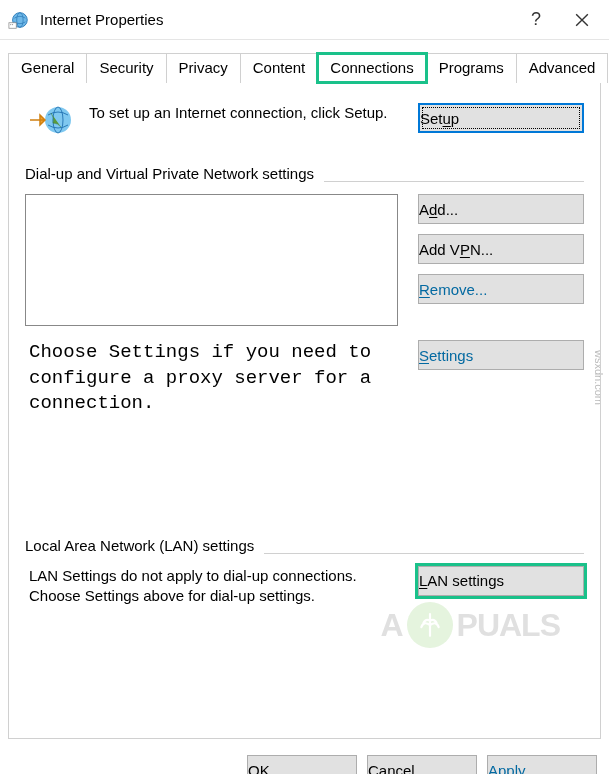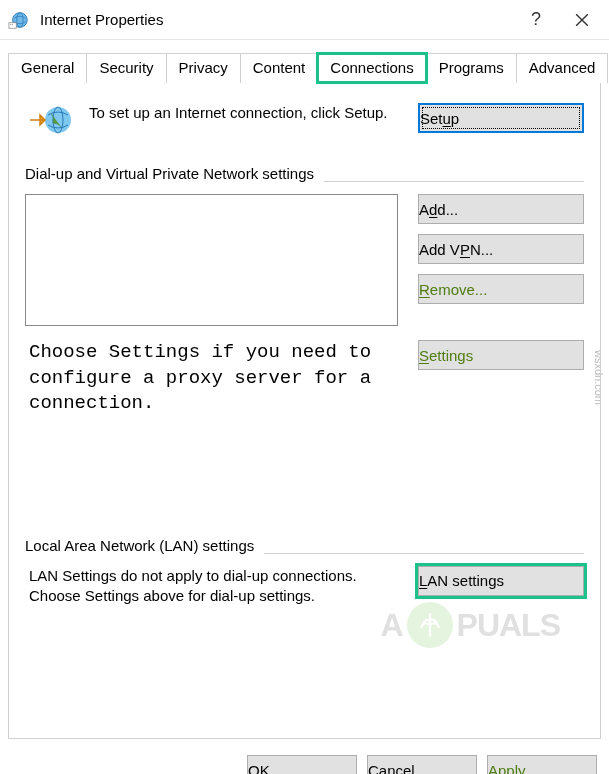--- a/index.html
+++ b/index.html
@@ -19,21 +19,21 @@
   
   .panel { border: 1px solid #d0d0d0; margin: 0 8px 8px 8px; padding: 20px 16px 132px 16px; position:relative; z-index:1;}
   
   .setup-row { display: flex; align-items: flex-start; gap: 14px; margin-bottom: 28px; }
   .setup-row .icon-col { width: 50px; display:flex; align-items:center; justify-content:center; }
   .setup-row .text-col { flex: 1; font-size: 15px; line-height:1.3; }
   .setup-row .btn-col { width: 166px; }
   
   .std-btn { width: 166px; height: 30px; background: #e1e1e1; border: 1px solid #adadad; font-size: 15px; text-align: center; display:flex;align-items:center;justify-content:flex-start; }
   .std-btn.focus { border: 2px solid #0078d7; outline: 1px dotted #000; outline-offset: -5px; }
-  .std-btn.disabled { color: #4d7c0f; }
+  .std-btn.disabled { color: #0369a1; }
   .std-btn.highlight { outline: 3px solid #1ac18a; outline-offset: 0px; }
   .und { text-decoration: underline; text-underline-offset: 2px;}
   
   .group-head { display: flex; align-items: flex-end; gap: 10px; margin-bottom: 12px;}
   .group-head .gh-line { flex: 1; height: 1px; background: #d0d0d0; }
   
   .dial-row { display: flex; gap: 20px; margin-top: 8px; }
   .listbox { flex: 1; height: 132px; border: 1px solid #888; background:#fff; }
   .btn-stack { display: flex; flex-direction: column; gap: 10px; }
   

